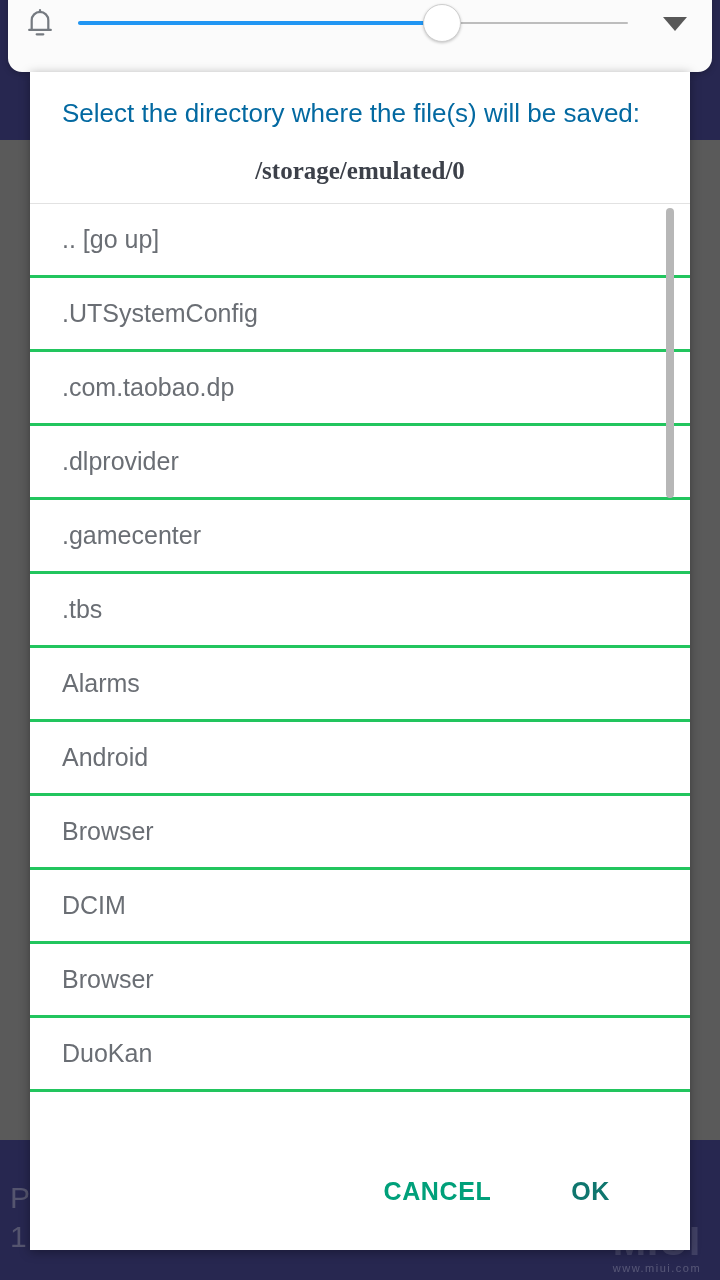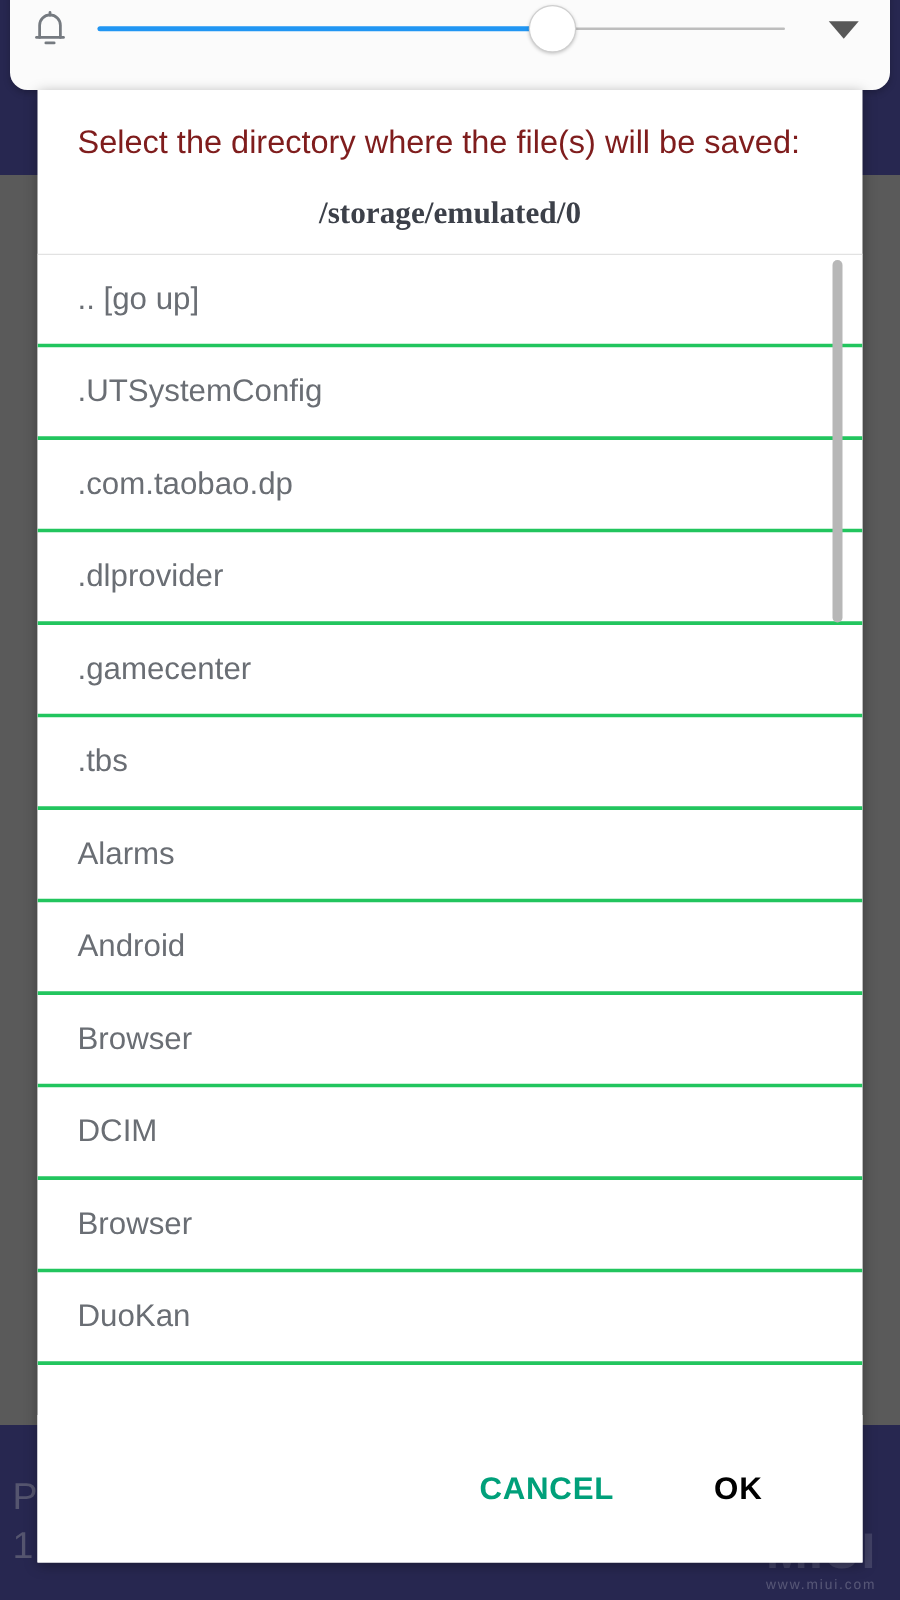--- a/index.html
+++ b/index.html
@@ -159,21 +159,21 @@
     box-shadow: 0 2px 10px rgba(0,0,0,0.35);
     display: flex;
     flex-direction: column;
   }
   #dialog-header {
     flex: 0 0 auto;
     padding: 26px 10px 0 10px;
   }
   #dialog-title {
     font-size: 26px;
-    color: #7f1d1d;
+    color: #0369a1;
     text-align: left;
     padding-left: 22px;
     line-height: 1.2;
     white-space: nowrap;
   }
   #dialog-path {
     font-size: 25px;
     font-weight: 700;
     color: #3c4049;
     text-align: center;
@@ -335,18 +335,18 @@
             <span>DuoKan</span>
           </div>
         </div>
       <div id="scrollbar-track">
         <div id="scrollbar-thumb"></div>
       </div>
     </div>
 
     <div id="dialog-actions">
       <button class="dlg-btn" id="btn-cancel" style="color: rgb(0, 160, 122);">CANCEL</button>
-      <button class="dlg-btn" id="btn-ok" style="color: #000000; text-align: center;">OK</button>
+      <button class="dlg-btn" id="btn-ok" style="color: #0f766e; text-align: center;">OK</button>
     </div>
 
   </div>
 
 </div>
 
 </body></html>

